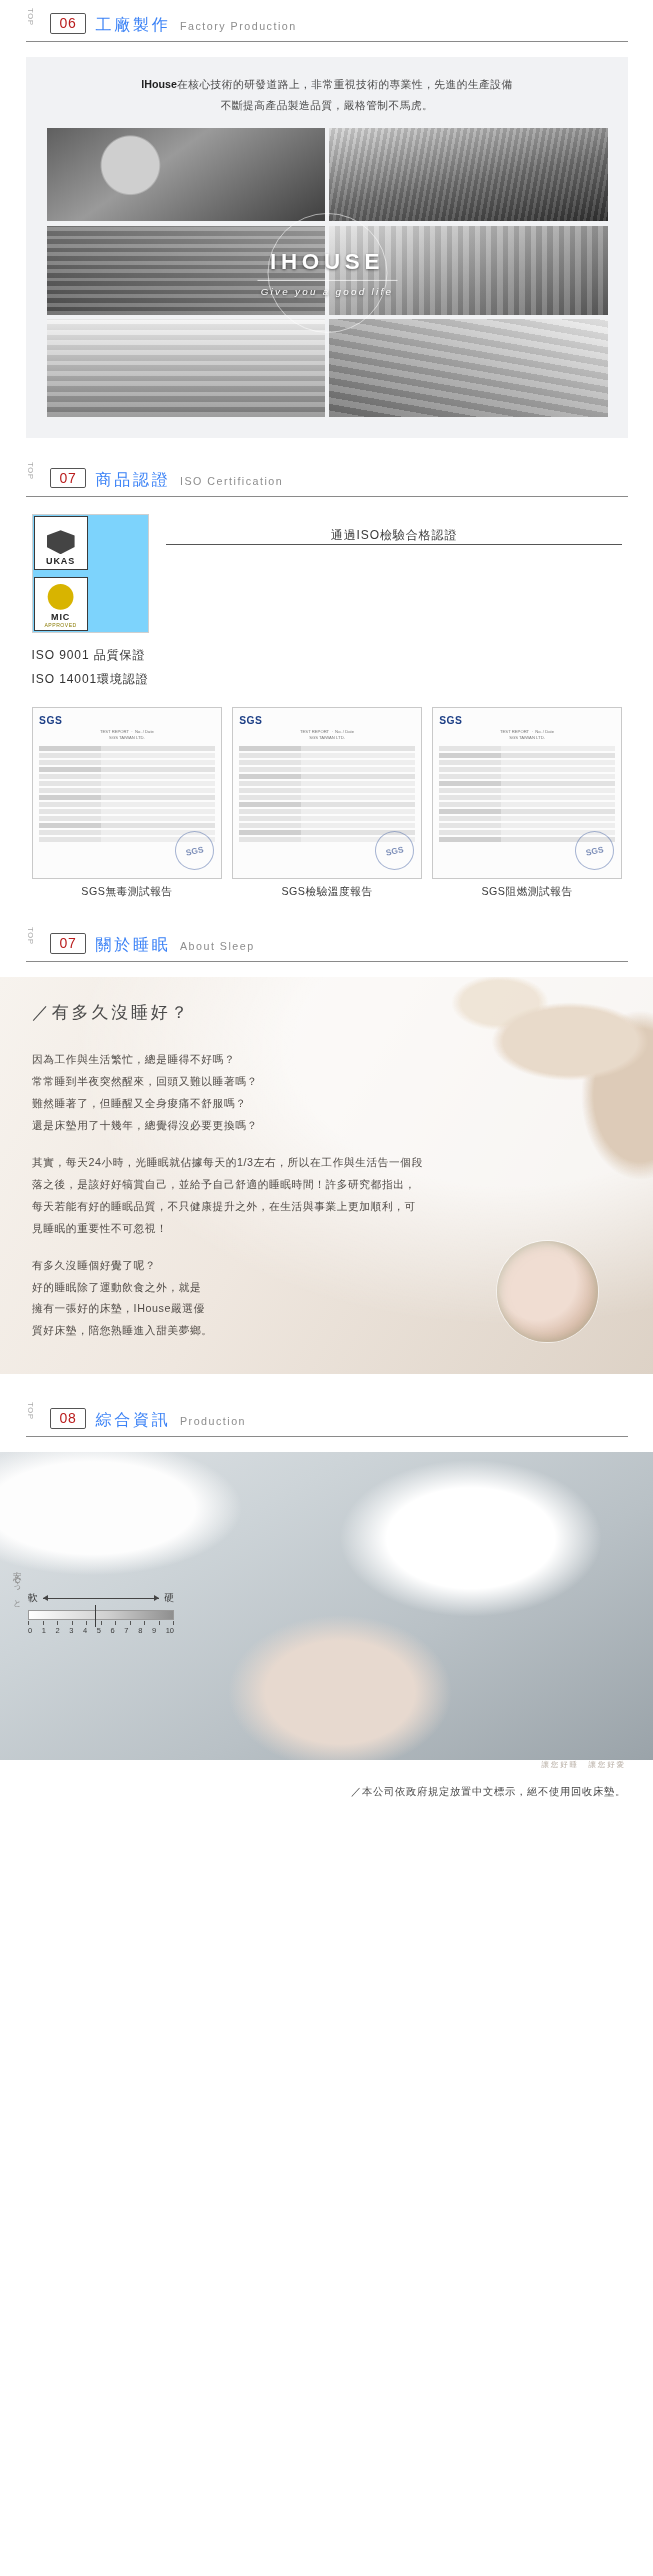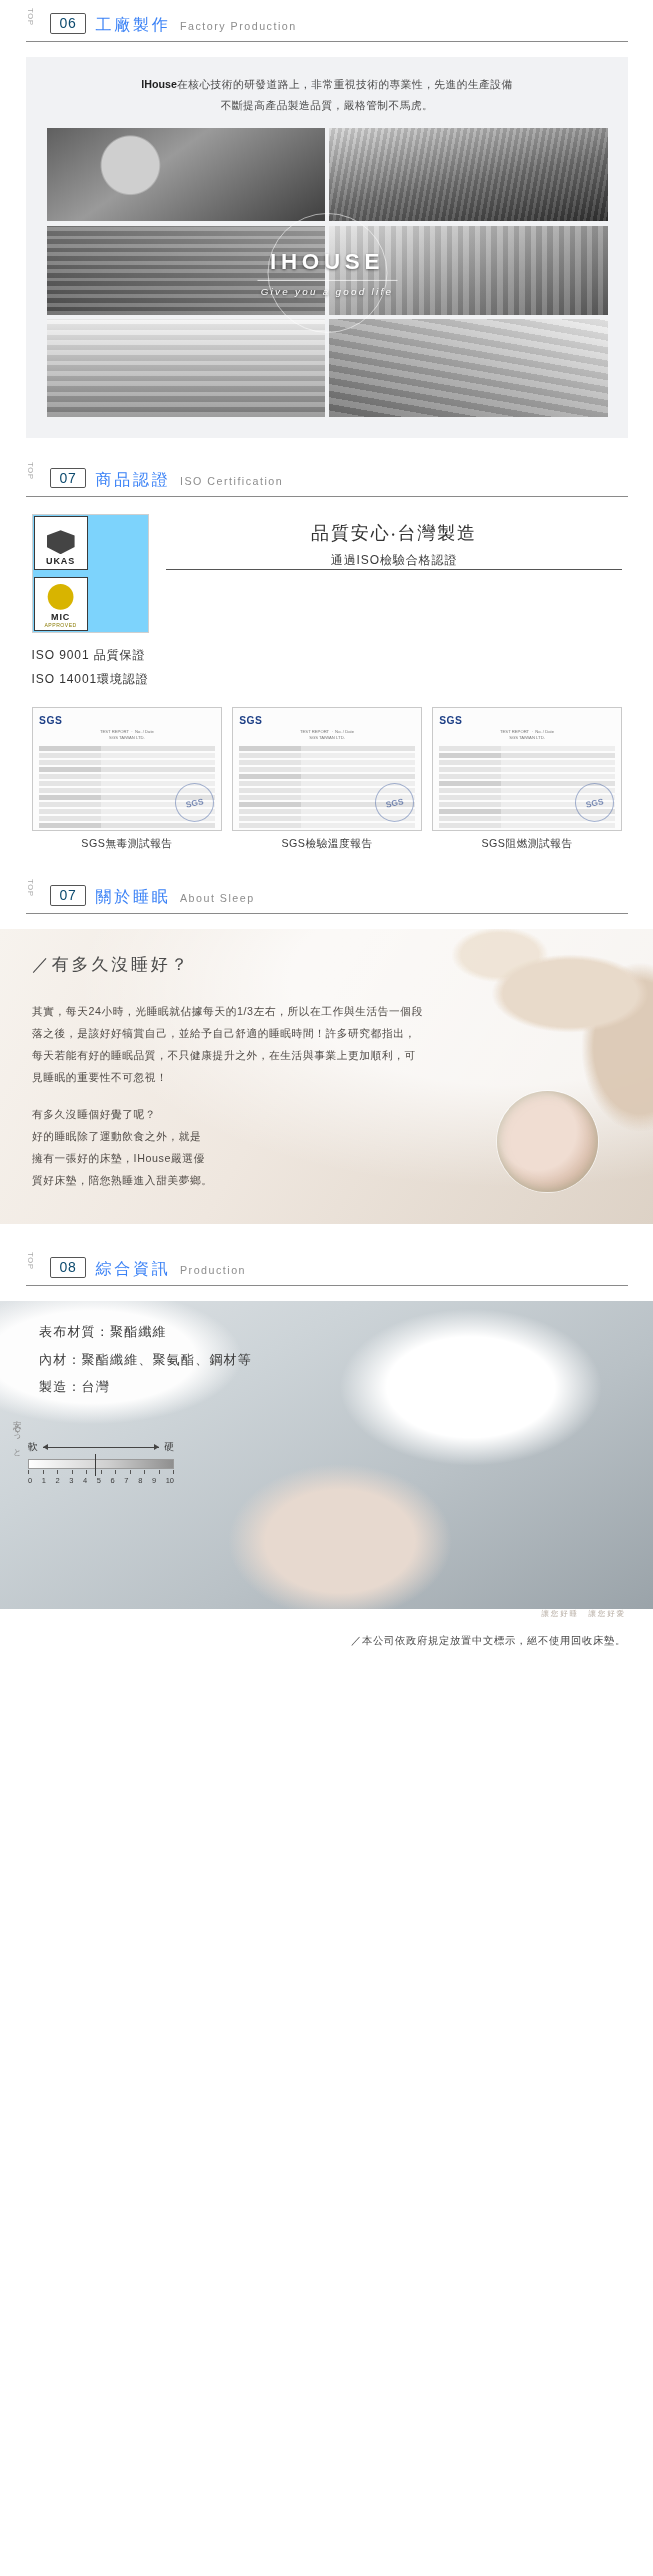--- a/index.html
+++ b/index.html
@@ -31,21 +31,21 @@
     color:#a8a8a8;
     writing-mode:vertical-rl;
     text-orientation:mixed;
     transform:rotate(0deg);
     line-height:1;
   }
   .sec-num {
     border:0.9px solid #555;
     border-radius:1.9px;
     font-size:14px;
-    color:#0c4a6e;
+    color:#b91c1c;
     padding:1.9px 8.4px 2.8px;
     letter-spacing:0.9px;
     line-height:1;
     background:#fff;
   }
   .sec-title-cn {
     font-size:16px;
     color:#3b82f6;
     letter-spacing:2.8px;
     line-height:1.1;
@@ -171,21 +171,21 @@
     text-align:center;
   }
   .iso-sub {
     font-size:12px; color:#3a3a3a; letter-spacing:0.9px;
     text-align:center; margin-top:7.5px; padding-bottom:0;
     border-bottom:0.9px solid #555;
   }
   .reports { display:flex; gap:9.3px; margin-top:15px; }
   .report { flex:1; }
   .rdoc {
-    height:124px;
+    height:172px;
     border:0.9px solid #c9c9c9;
     background:#fcfcfc;
     position:relative;
     padding:7.5px 6.5px;
     overflow:hidden;
   }
   .rdoc .sgs {
     font-size:10.3px; font-weight:bold; color:#1d3f86;
     letter-spacing:0.5px;
   }
@@ -398,21 +398,20 @@
             <span class="msub">APPROVED</span>
           </div>
         </div>
         <div class="iso-lines">
           <div>ISO 9001 品質保證</div>
           <div>ISO 14001環境認證</div>
         </div>
       </div>
 
       <div class="iso-right">
-        <div class="iso-claim">品質安心‧台灣製造</div>
         <div class="iso-sub">通過ISO檢驗合格認證</div>
       </div>
     </div>
 
     <div class="reports">
       <div class="report">
         <div class="rdoc">
           <div class="sgs">SGS</div>
           <div class="rhead">TEST REPORT &nbsp;·&nbsp; No. / Date<br>SGS TAIWAN LTD.</div>
           <div class="rtable">
@@ -495,20 +494,24 @@
     <span class="sec-title-en">About Sleep</span>
   </div>
 
   <div class="sleep-wrap">
     <div class="sleep-inner">
       <div class="sleep-bg"></div>
       <div class="sleep-arms"></div>
 
       <div class="sleep-q">／有多久沒睡好？</div>
       <div class="sleep-body">
+        <p style="white-space:pre-line">因為工作與生活繁忙，總是睡得不好嗎？
+常常睡到半夜突然醒來，回頭又難以睡著嗎？
+難然睡著了，但睡醒又全身痠痛不舒服嗎？
+還是床墊用了十幾年，總覺得沒必要更換嗎？</p>
         <p style="max-width:392px">其實，每天24小時，光睡眠就佔據每天的1/3左右，所以在工作與生活告一個段落之後，是該好好犒賞自己，並給予自己舒適的睡眠時間！許多研究都指出，每天若能有好的睡眠品質，不只健康提升之外，在生活與事業上更加順利，可見睡眠的重要性不可忽視！</p>
         <p style="white-space:pre-line">有多久沒睡個好覺了呢？
 好的睡眠除了運動飲食之外，就是
 擁有一張好的床墊，IHouse嚴選優
 質好床墊，陪您熟睡進入甜美夢鄉。</p>
       </div>
 
       <div class="baby">
         <span class="leaf"></span>
       </div>
@@ -522,25 +525,20 @@
     <span class="sec-title-en">Production</span>
   </div>
 
   <div class="info-wrap">
     <div class="info-band">
       <div class="bgpic"></div>
       <div class="pillow"></div>
 
       <div class="side-vert">安心ぐっと</div>
 
-      <div class="info-text">
-        <div>表布材質：聚酯纖維</div>
-        <div>內材：聚酯纖維、聚氨酯、鋼材等</div>
-        <div>製造：台灣</div>
-      </div>
 
       <div class="firm-scale">
         <div class="fs-row">
           <span>軟</span>
           <span class="fs-arrow">
               <i class="rt"></i>
             </span>
           <span>硬</span>
         </div>
         <div class="fs-bar">

